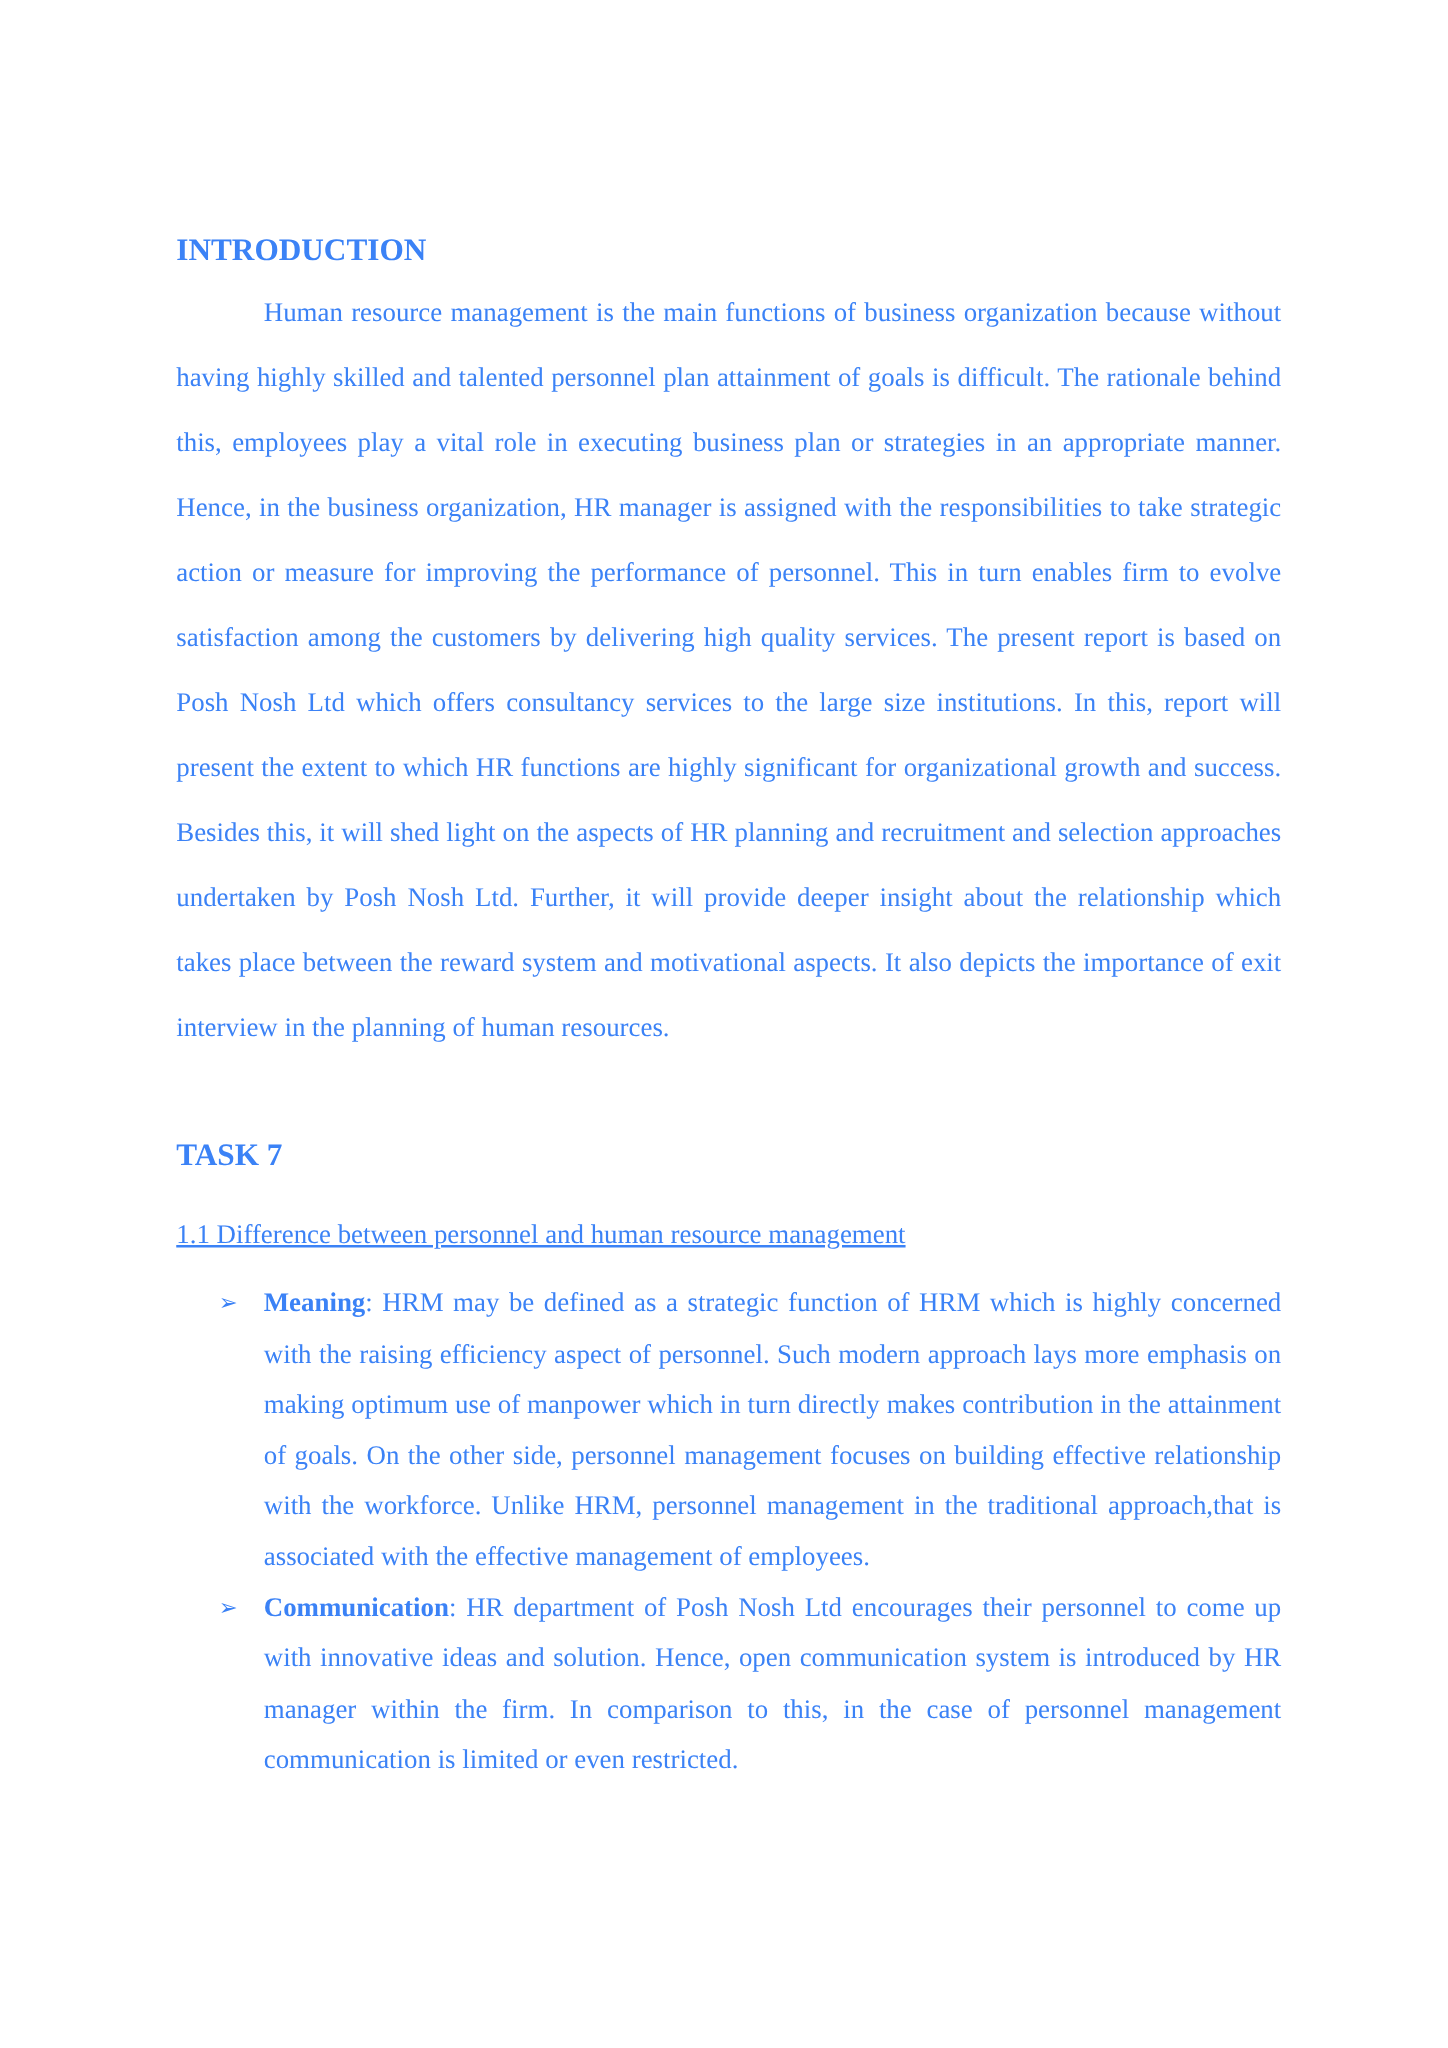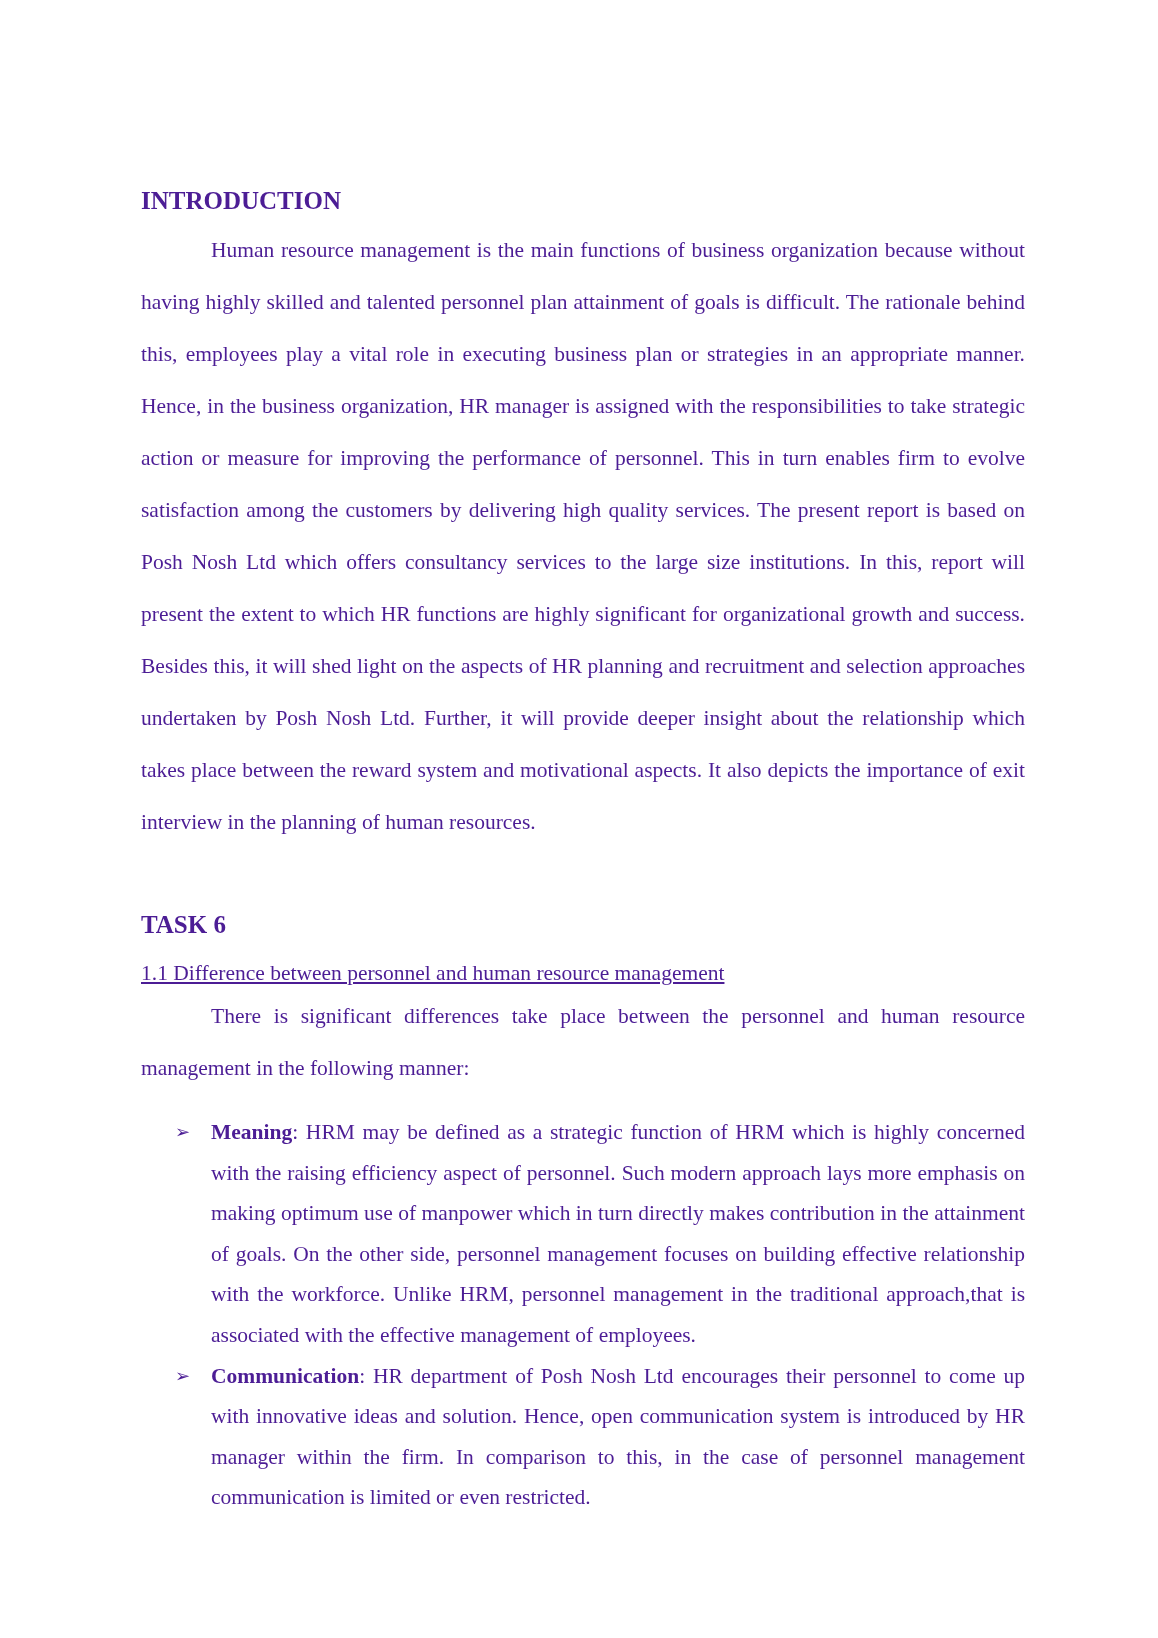--- a/index.html
+++ b/index.html
@@ -1,41 +1,40 @@
 <!DOCTYPE html>
 <html><head>
   <meta charset="utf-8">
   <style>
     html, body { margin: 0; padding: 0; background: #ffffff; }
     body { width: 1158px; height: 1638px; position: relative; overflow: hidden; }
     .page {
       position: absolute; left: 141px; top: 186px; width: 884px;
       font-family: "Liberation Serif", "DejaVu Serif", serif;
-      color: #4c1d95; font-size: 21.5px;
+      color: #3b82f6; font-size: 21.5px;
     }
     h1 { font-size: 25px; font-weight: bold; margin: 0; line-height: 30px; }
     p { margin: 0; line-height: 52px; text-align: justify; }
     .indent { text-indent: 70px; }
     .task-h { margin-top: 62px; }
-    .subhead { margin-top: 16px; text-decoration: underline; line-height: 34px; }
+    .subhead { margin-top: 30px; text-decoration: underline; line-height: 34px; }
     ul.bullets { list-style: none; margin: 18px 0 0 0; padding: 0 0 0 70px; }
     ul.bullets li { position: relative; line-height: 40.6px; text-align: justify; }
     .arrow { position: absolute; left: -36px; top: 0; font-size: 18px; }
     .term { font-weight: bold; }
   </style>
 </head>
 <body>
 
 <div class="page">
   <h1>INTRODUCTION</h1>
   <p class="indent" style="margin-top:8px">Human resource management is the main functions of business organization because without having highly skilled and talented personnel plan attainment of goals is difficult. The rationale behind this, employees play a vital role in executing business plan or strategies in an appropriate manner. Hence, in the business organization, HR manager is assigned with the responsibilities to take strategic action or measure for improving the performance of personnel. This in turn enables firm to evolve satisfaction among the customers by delivering high quality services. The present report is based on Posh Nosh Ltd which offers consultancy services to the large size institutions. In this, report will present the extent to which HR functions are highly significant for organizational growth and success. Besides this, it will shed light on the aspects of HR planning and recruitment and selection approaches undertaken by Posh Nosh Ltd. Further, it will provide deeper insight about the relationship which takes place between the reward system and motivational aspects. It also depicts the importance of exit interview in the planning of human resources.</p>
 
-  <h1 class="task-h">TASK 6</h1>
+  <h1 class="task-h">TASK 7</h1>
   <p class="subhead">1.1 Difference between personnel and human resource management</p>
-  <p class="indent">There is significant differences take place between the personnel and human resource management in the following manner:</p>
 
   <ul class="bullets">
     <li>
       <span class="arrow">➢</span>
       <span class="term">Meaning</span><span>: HRM may be defined as a strategic function of HRM which is highly concerned with the raising efficiency aspect of personnel. Such modern approach lays more emphasis on making optimum use of manpower which in turn directly makes contribution in the attainment of goals. On the other side, personnel management focuses on building effective relationship with the workforce. Unlike HRM, personnel management in the traditional approach,that is associated with the effective management of employees.</span>
     </li>
     <li>
       <span class="arrow">➢</span>
       <span class="term">Communication</span><span>: HR department of Posh Nosh Ltd encourages their personnel to come up with innovative ideas and solution. Hence, open communication system is introduced by HR manager within the firm. In comparison to this, in the case of personnel management communication is limited or even restricted.</span>
     </li>

